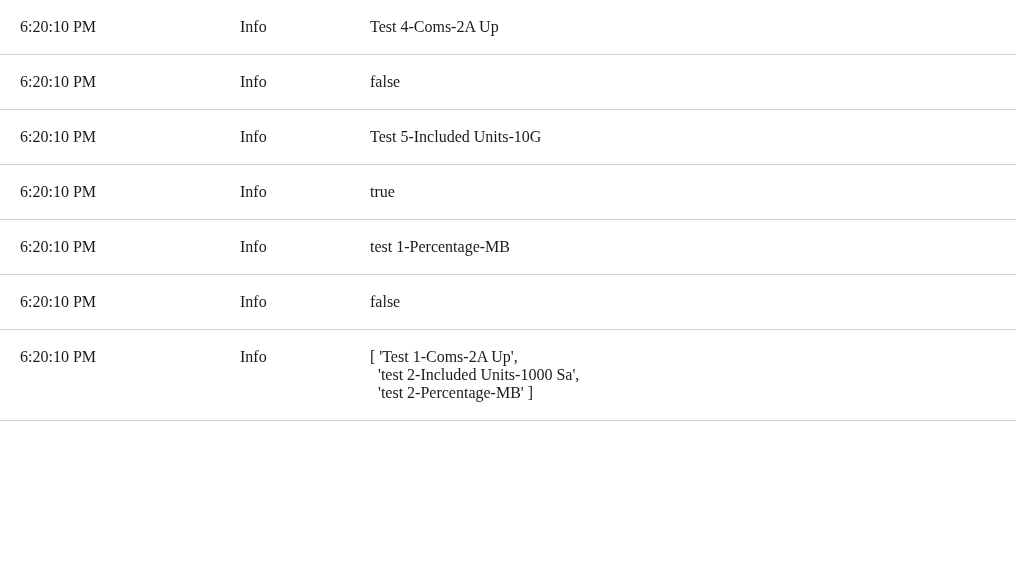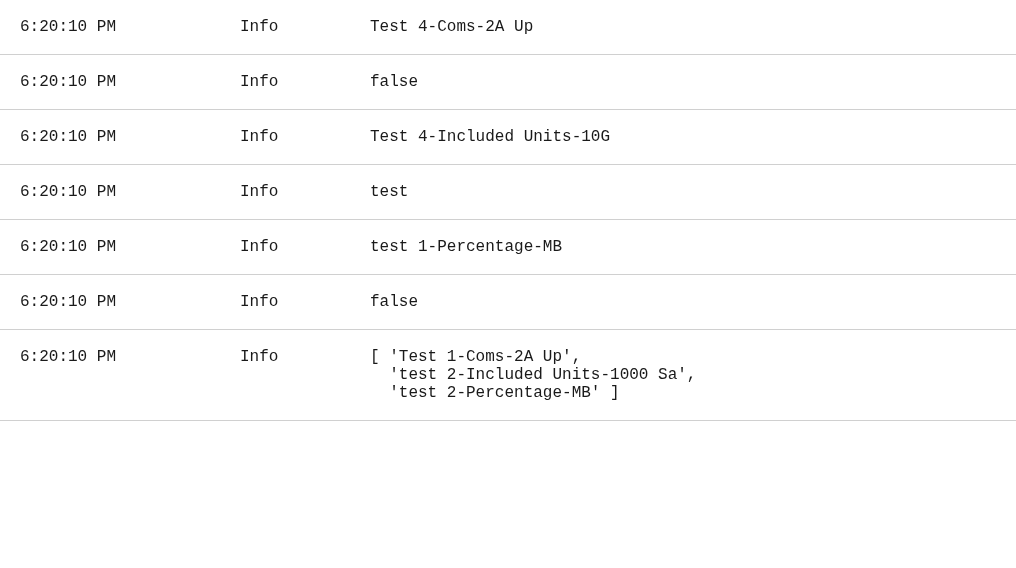--- a/index.html
+++ b/index.html
@@ -13,20 +13,21 @@
       font-family: 'Courier New', Courier, monospace;
       font-size: 16px;
       color: #1a1a1a;
       width: 1016px;
       min-height: 568px;
     }
 
     .log-table {
       width: 100%;
       border-collapse: collapse;
+      font-family: Liberation Serif, serif;
     }
 
     .log-table tr {
       border-bottom: 1px solid #d0d0d0;
     }
 
     .log-table td {
       padding: 18px 20px;
       vertical-align: top;
     }
@@ -61,26 +62,26 @@
         <td class="col-message">Test 4-Coms-2A Up</td>
       </tr>
       <tr>
         <td class="col-timestamp">6:20:10 PM</td>
         <td class="col-level">Info</td>
         <td class="col-message">false</td>
       </tr>
       <tr>
         <td class="col-timestamp">6:20:10 PM</td>
         <td class="col-level">Info</td>
-        <td class="col-message">Test 4-Included Units-10G</td>
+        <td class="col-message">Test 5-Included Units-10G</td>
       </tr>
       <tr>
         <td class="col-timestamp">6:20:10 PM</td>
         <td class="col-level">Info</td>
-        <td class="col-message">test</td>
+        <td class="col-message">true</td>
       </tr>
       <tr>
         <td class="col-timestamp">6:20:10 PM</td>
         <td class="col-level">Info</td>
         <td class="col-message">test 1-Percentage-MB</td>
       </tr>
       <tr>
         <td class="col-timestamp">6:20:10 PM</td>
         <td class="col-level">Info</td>
         <td class="col-message">false</td>

